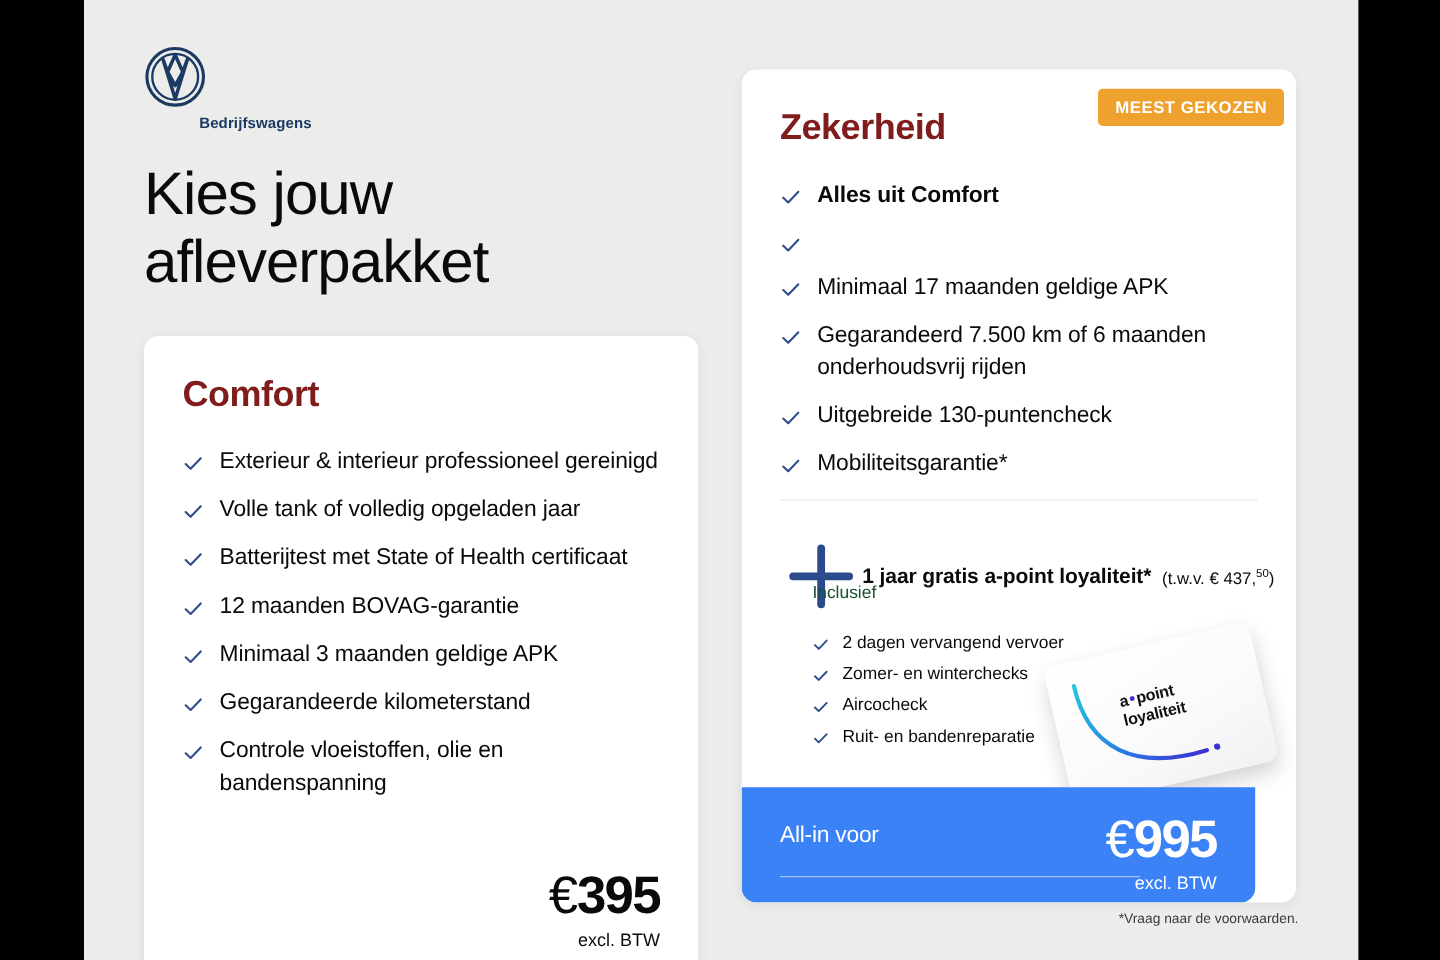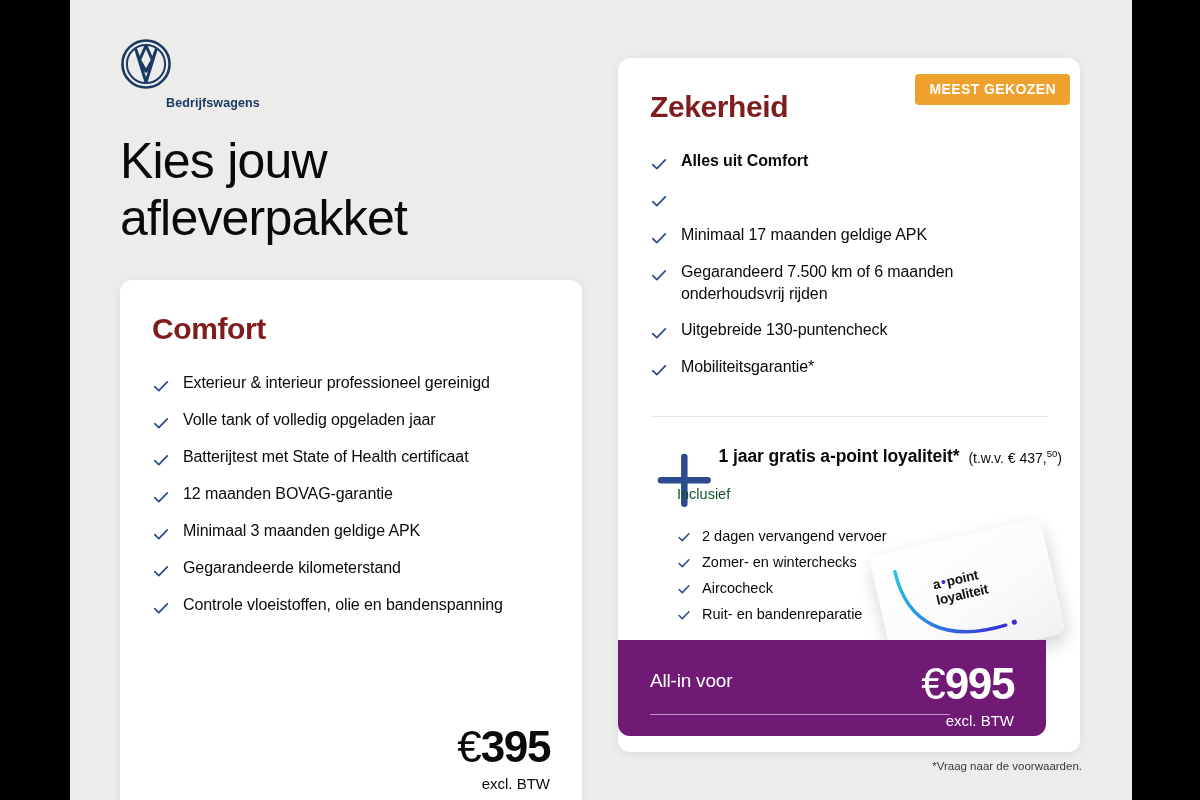--- a/index.html
+++ b/index.html
@@ -61,36 +61,36 @@
   
   .feat-list{list-style:none;margin:0;padding:0;}
   .feat{
     display:flex;align-items:flex-start;
     margin-bottom:14px;
   }
   .feat .chk{
     flex:0 0 auto;width:18px;height:18px;margin-right:13px;margin-top:5px;
   }
   .feat-txt{
-    font-size:16px;line-height:1.38;color:#0A0A0A;letter-spacing:-.1px;
+    font-size:19px;line-height:1.38;color:#0A0A0A;letter-spacing:-.1px;
   }
   .feat-txt.bold{font-weight:700;}
 
   #comfort-features{position:absolute;left:32px;top:92px;width:400px;}
   #zekerheid-features{position:absolute;left:32px;top:92px;width:400px;}
 
   .divider{
     position:absolute;left:32px;top:358px;width:398px;height:1px;
     background:#E8E8E8;
   }
 
   
   .bonus-row{
     position:absolute;left:32px;top:388px;width:412px;
-    display:flex;align-items:flex-start;
+    display:flex;align-items:center;
   }
   .bonus-label{
     font-size:17.5px;font-weight:700;color:#0A0A0A;letter-spacing:-.1px;
     white-space:nowrap;
   }
   .bonus-value{
     font-size:14px;color:#0A0A0A;margin-left:9px;white-space:nowrap;
     padding-top:2px;
   }
   .bonus-value sup{font-size:9.5px;vertical-align:super;}
@@ -110,22 +110,22 @@
   #comfort-price{right:32px;bottom:24px;}
   .price{
     font-size:44px;font-weight:700;color:#0A0A0A;letter-spacing:-1.4px;
     line-height:1;
   }
   .price .eur{font-weight:400;letter-spacing:-1px;}
   .price-note{font-size:15px;color:#0A0A0A;margin-top:6px;}
 
   
   .blue-bar{
-    position:absolute;left:0;bottom:16px;width:428px;height:96px;
-    background:#701a75;border-radius:0 0 12px 12px;
+    position:absolute;left:0;bottom:0;width:428px;height:96px;
+    background:#3b82f6;border-radius:0 0 12px 12px;
   }
   .blue-label{
     position:absolute;left:32px;top:30px;
     font-size:19px;color:#FFFFFF;letter-spacing:-.2px;
   }
   .blue-rule{
     position:absolute;left:32px;top:74px;width:300px;height:1px;
     background:rgba(255,255,255,.55);
   }
   #zek-price{right:32px;top:22px;}

